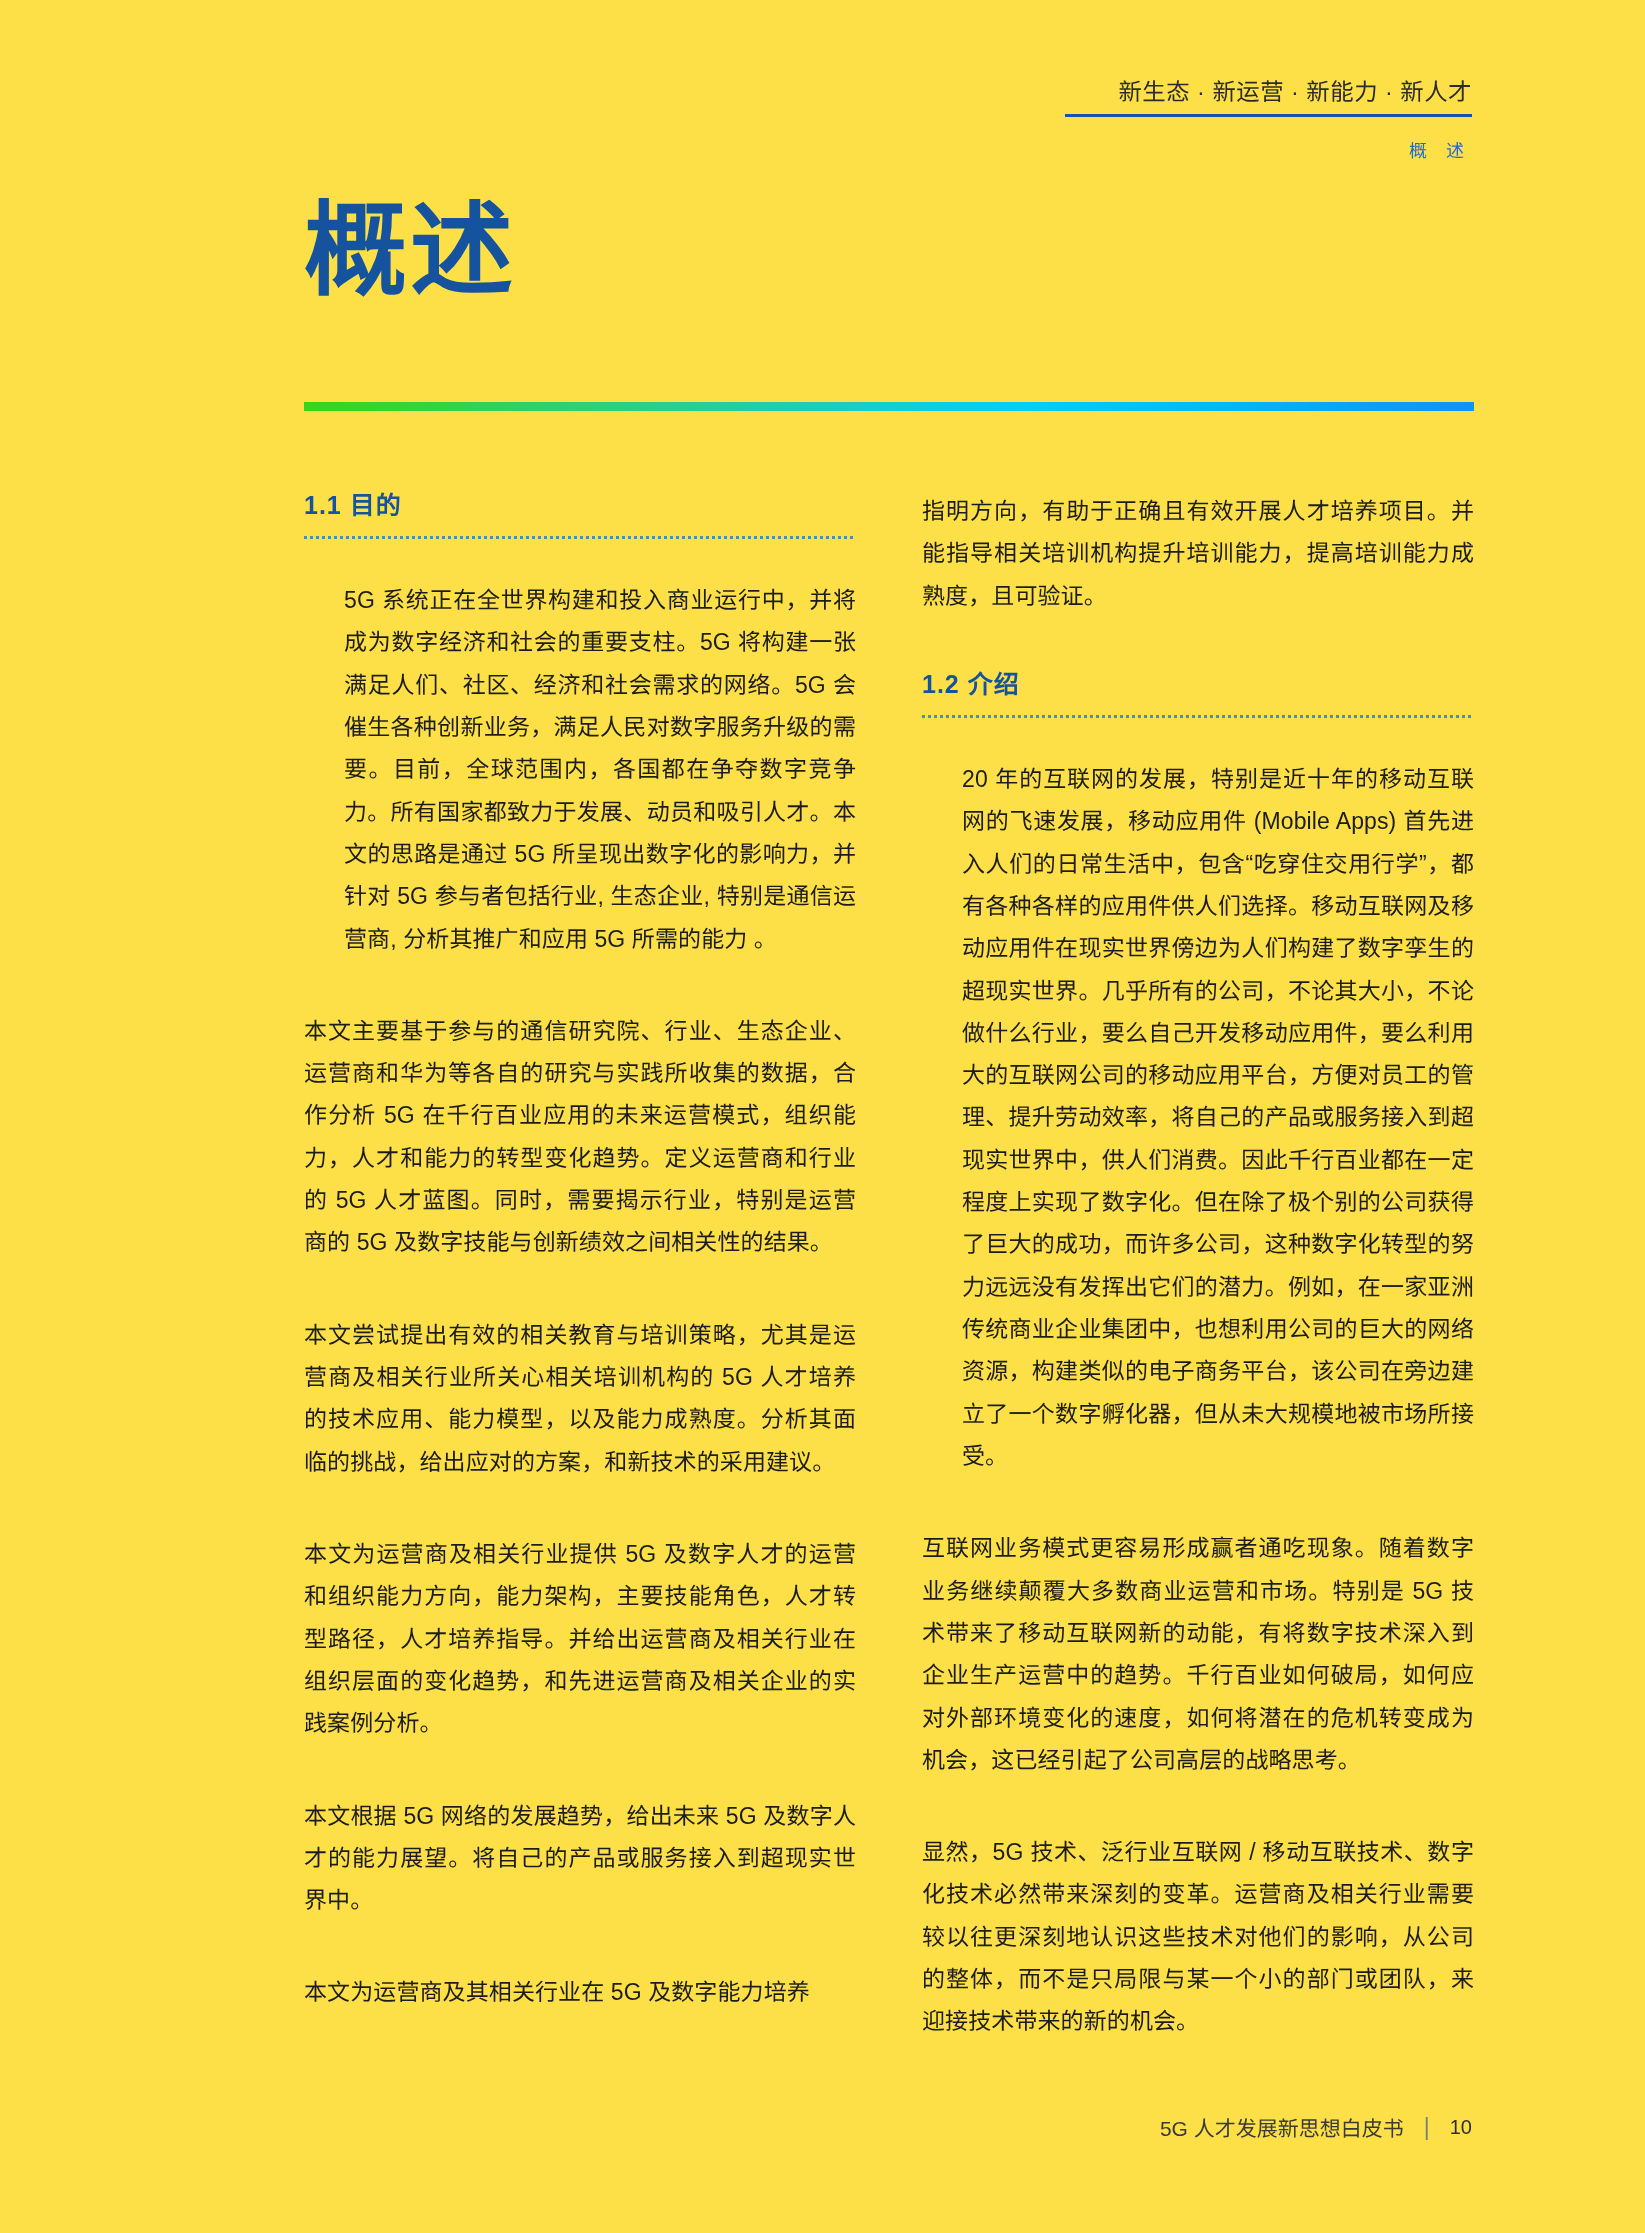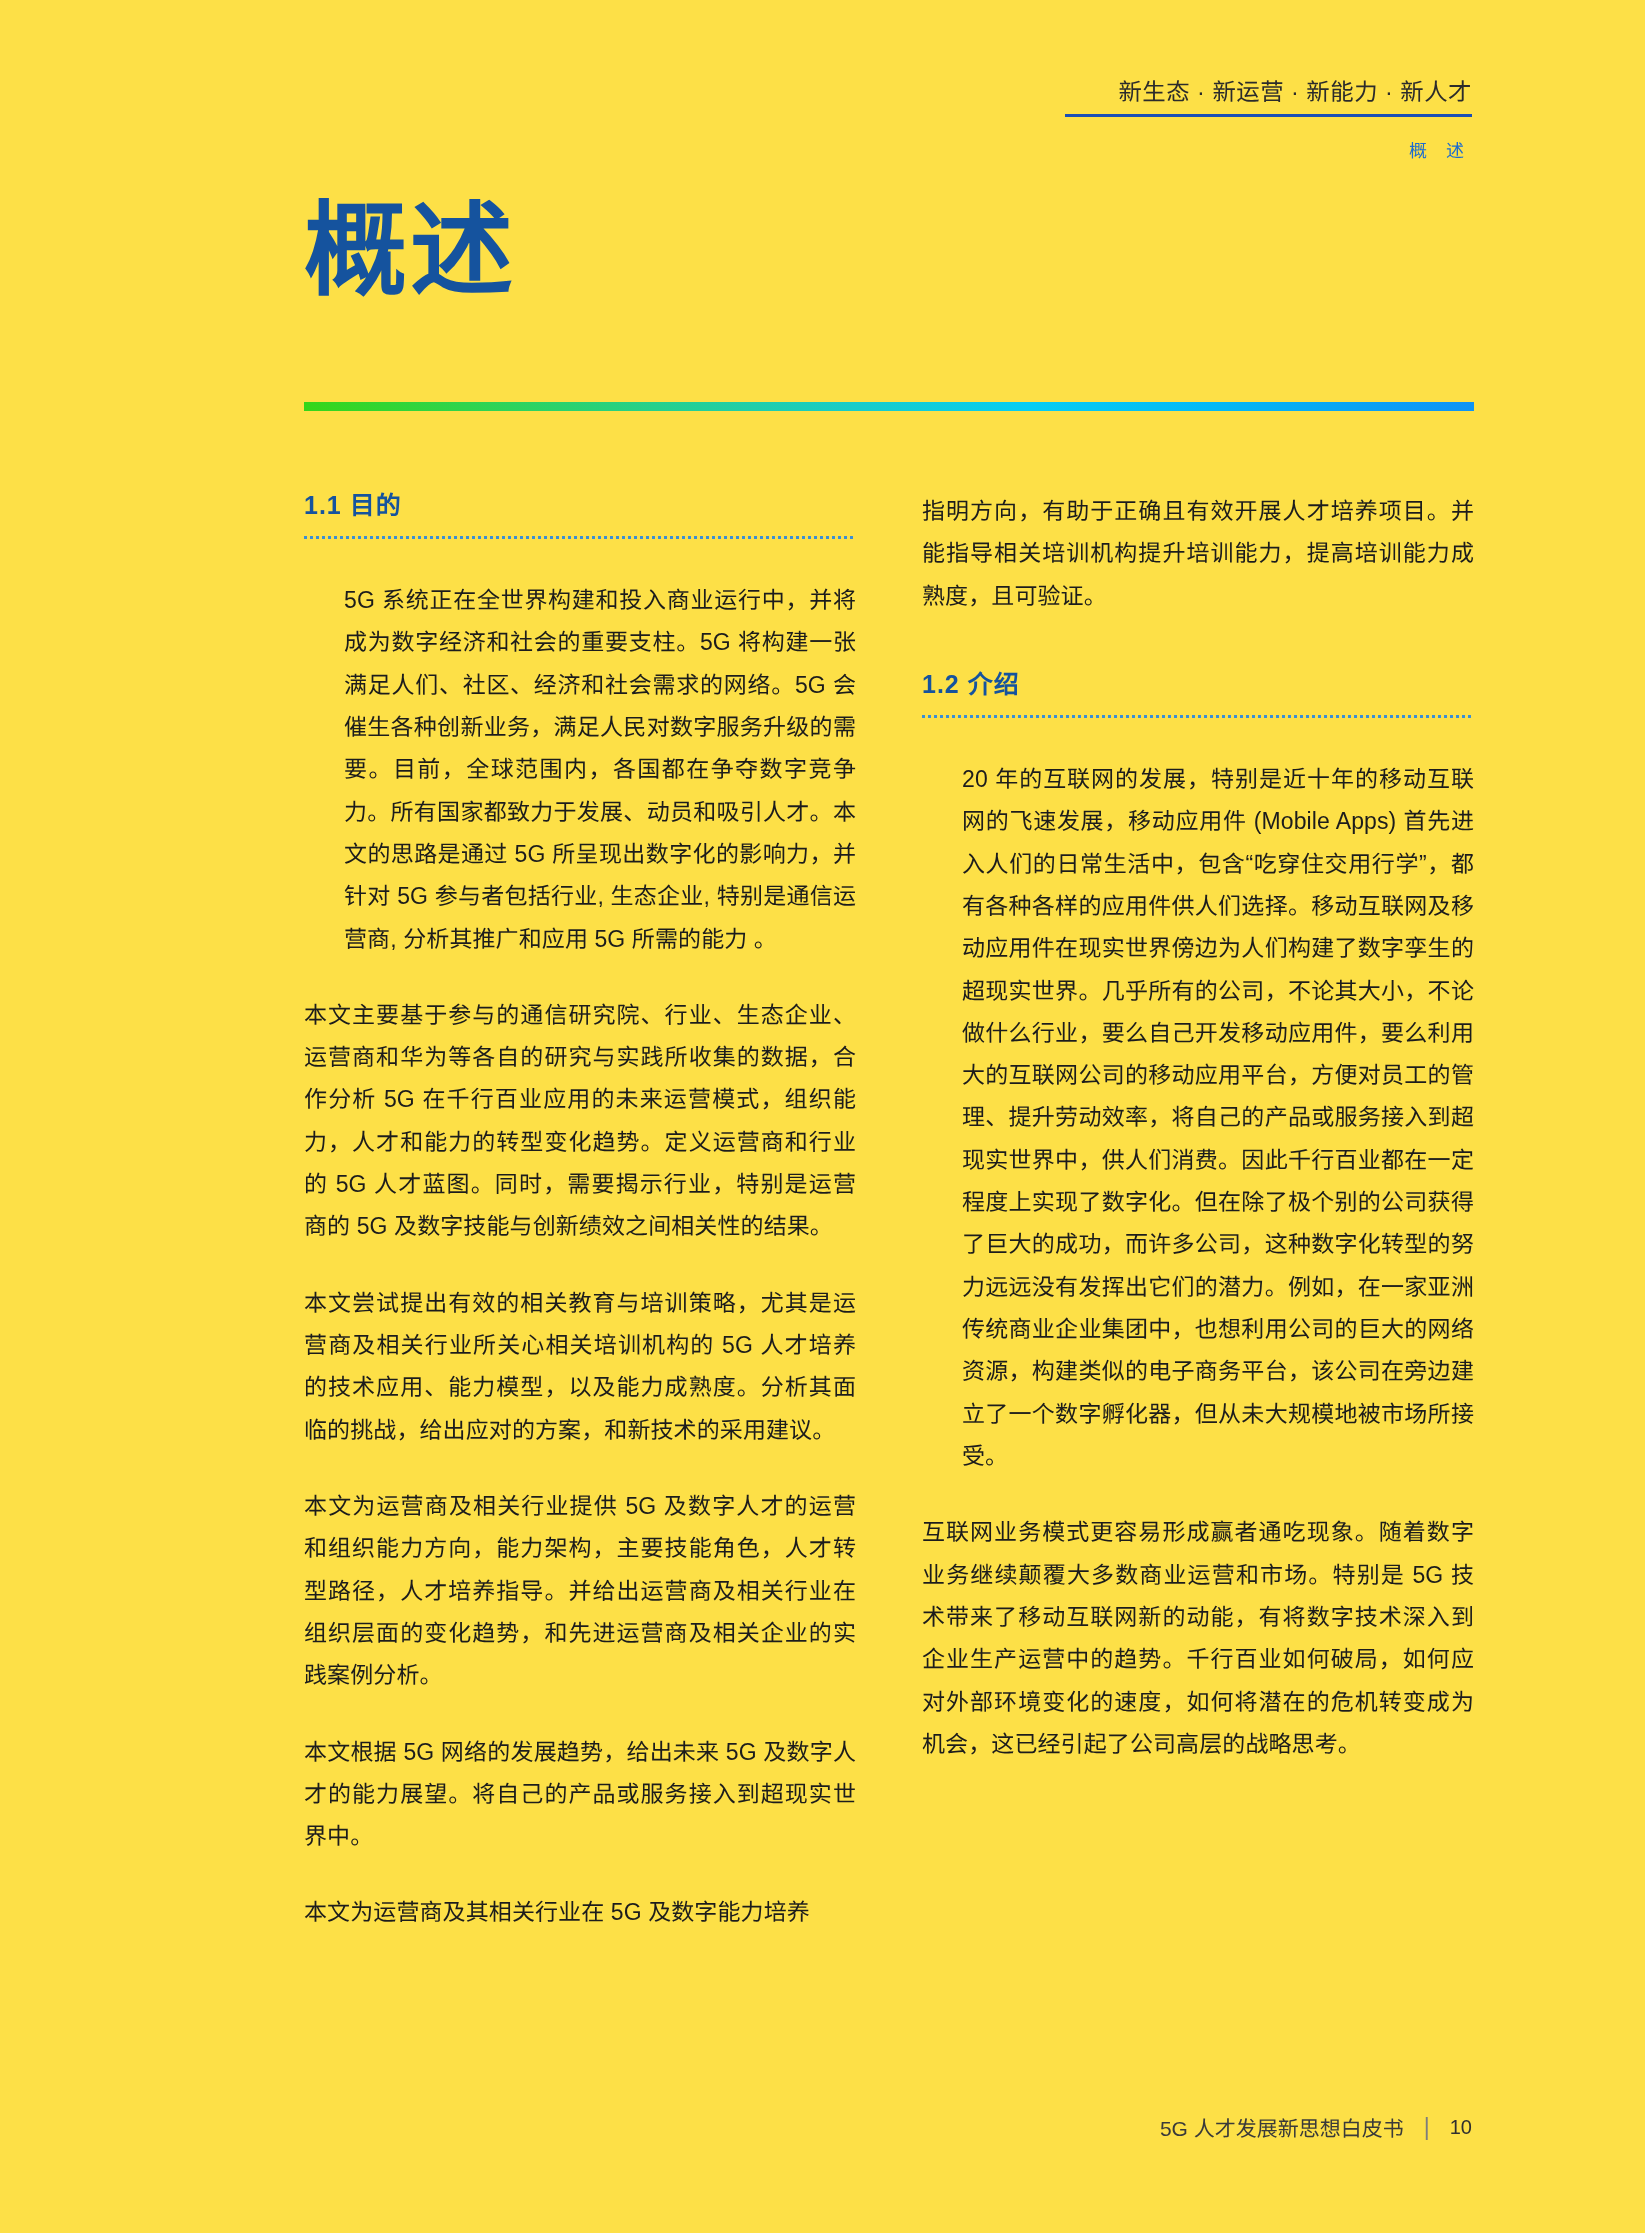--- a/index.html
+++ b/index.html
@@ -114,21 +114,21 @@
   }
 
   p.body-text {
     font-size: 23px;
     line-height: 1.84;
     color: #1c1c1c;
     text-align: justify;
     text-justify: inter-character;
     letter-spacing: 0.1px;
   }
-  p.body-text + p.body-text { margin-top: 34px; }
+  p.body-text + p.body-text { margin-top: 50px; }
 
   .after-head { margin-top: 40px; margin-left: 40px; }
   .sec-block { margin-top: 52px; }
 
   
   .footer {
     position: absolute;
     right: 174px;
     bottom: 92px;
     display: flex;
@@ -179,20 +179,21 @@
     <div class="col">
       <p class="body-text">指明方向，有助于正确且有效开展人才培养项目。并能指导相关培训机构提升培训能力，提高培训能力成熟度，且可验证。</p>
 
       <div class="sec-block">
         <h2 class="sec-head">1.2 介绍</h2>
         <div class="sec-rule"></div>
       </div>
 
       <p class="body-text after-head">20 年的互联网的发展，特别是近十年的移动互联网的飞速发展，移动应用件 (Mobile Apps) 首先进入人们的日常生活中，包含“吃穿住交用行学”，都有各种各样的应用件供人们选择。移动互联网及移动应用件在现实世界傍边为人们构建了数字孪生的超现实世界。几乎所有的公司，不论其大小，不论做什么行业，要么自己开发移动应用件，要么利用大的互联网公司的移动应用平台，方便对员工的管理、提升劳动效率，将自己的产品或服务接入到超现实世界中，供人们消费。因此千行百业都在一定程度上实现了数字化。但在除了极个别的公司获得了巨大的成功，而许多公司，这种数字化转型的努力远远没有发挥出它们的潜力。例如，在一家亚洲传统商业企业集团中，也想利用公司的巨大的网络资源，构建类似的电子商务平台，该公司在旁边建立了一个数字孵化器，但从未大规模地被市场所接受。</p>
       <p class="body-text">互联网业务模式更容易形成赢者通吃现象。随着数字业务继续颠覆大多数商业运营和市场。特别是 5G 技术带来了移动互联网新的动能，有将数字技术深入到企业生产运营中的趋势。千行百业如何破局，如何应对外部环境变化的速度，如何将潜在的危机转变成为机会，这已经引起了公司高层的战略思考。</p>
+      <p class="body-text">显然，5G 技术、泛行业互联网 / 移动互联技术、数字化技术必然带来深刻的变革。运营商及相关行业需要较以往更深刻地认识这些技术对他们的影响，从公司的整体，而不是只局限与某一个小的部门或团队，来迎接技术带来的新的机会。</p>
     </div>
   </div>
 
   <div class="footer">
     <span>5G 人才发展新思想白皮书</span>
     <span class="sep">|</span>
     <span class="pageno">10</span>
   </div>
 
 </div>

